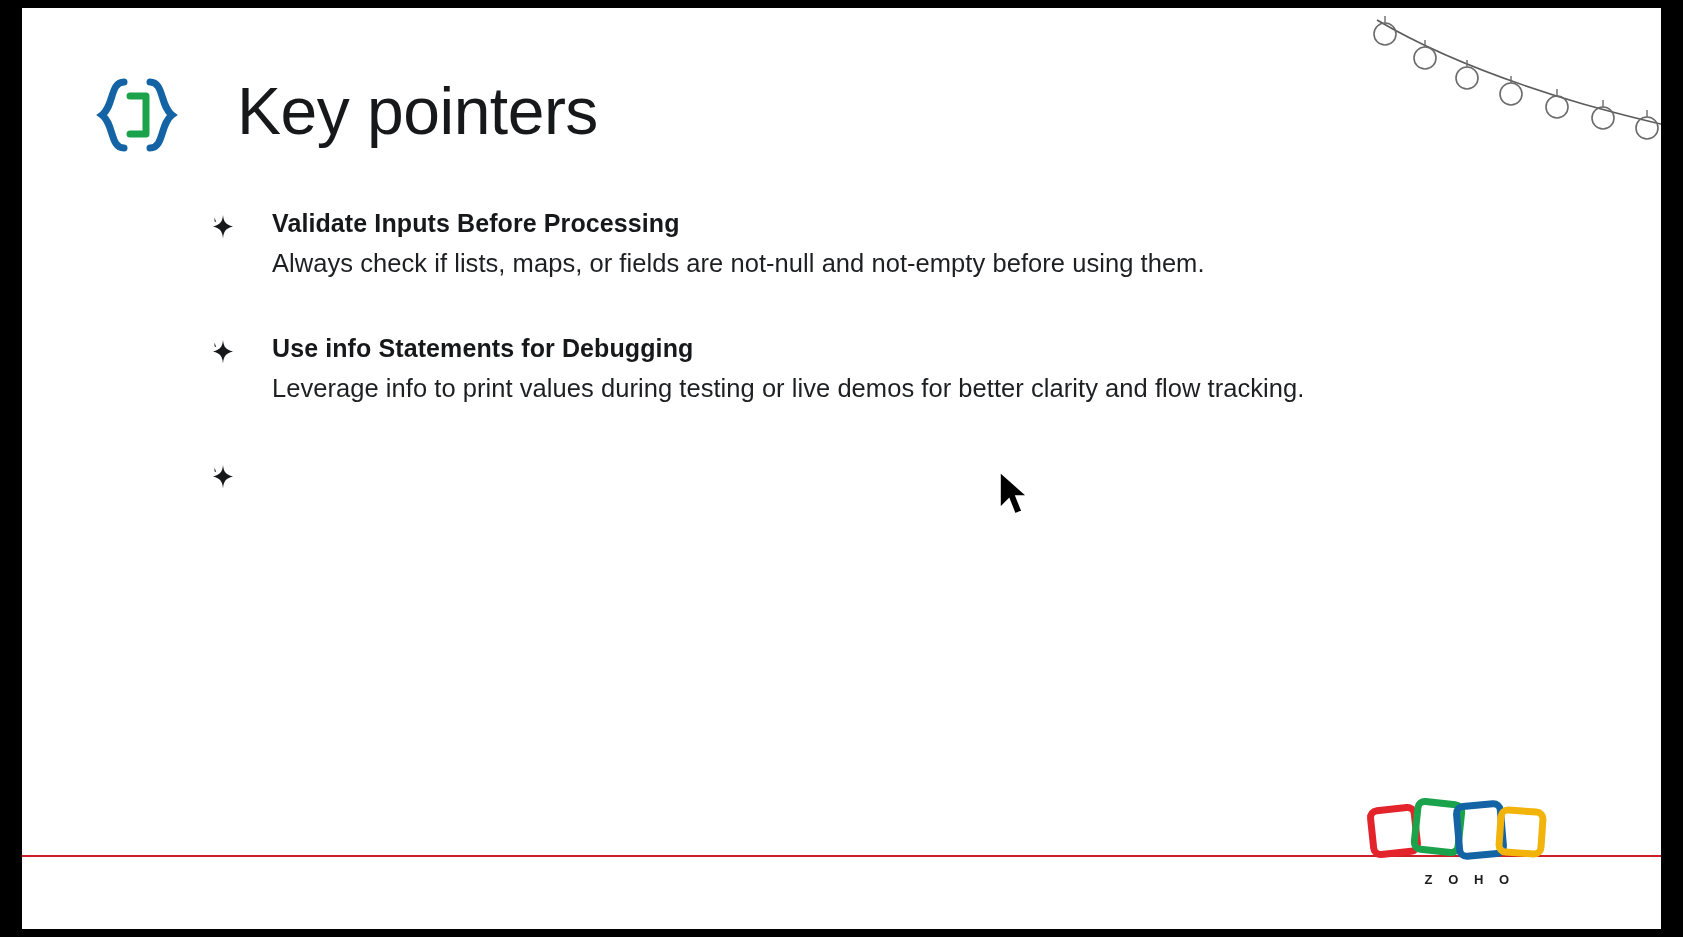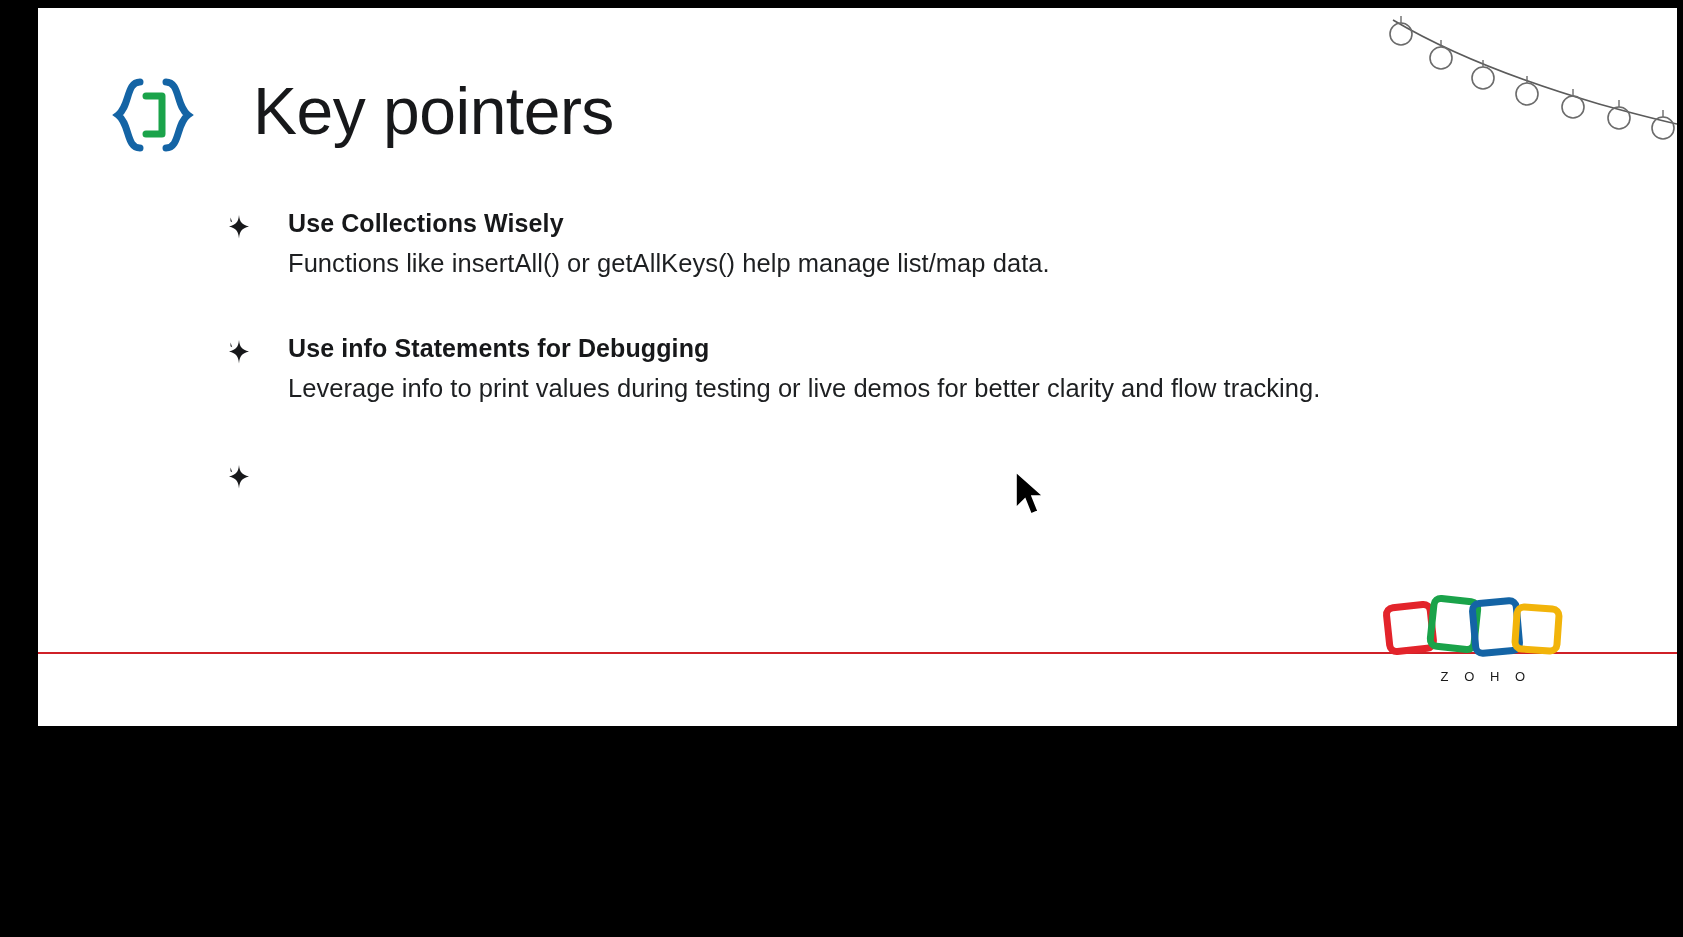--- a/index.html
+++ b/index.html
@@ -8,24 +8,24 @@
     background: #000000;
   }
   body {
     width: 1683px;
     height: 937px;
     overflow: hidden;
     font-family: "Liberation Sans", sans-serif;
   }
   #slide-frame {
     position: absolute;
-    left: 38px;
+    left: 22px;
     top: 8px;
     width: 1639px;
-    height: 718px;
+    height: 921px;
     background: #ffffff;
     overflow: hidden;
   }
 
   
   #logo-mark {
     position: absolute;
     left: 72px;
     top: 68px;
     width: 86px;
@@ -104,21 +104,21 @@
     bottom: 42px;
     width: 185px;
     height: 92px;
   }
   #zoho-wordmark {
     position: absolute;
     right: 146px;
     bottom: 42px;
     font-size: 13px;
     letter-spacing: 6px;
-    font-weight: normal;
+    font-weight: bold;
     color: #1b1b1b;
   }
 
   
   #mouse-cursor {
     position: absolute;
     left: 975px;
     top: 462px;
     width: 34px;
     height: 48px;
@@ -159,31 +159,31 @@
         <line x1="140" y1="75" x2="140" y2="68"></line>
         <line x1="186" y1="88" x2="186" y2="81"></line>
         <line x1="232" y1="99" x2="232" y2="92"></line>
         <line x1="276" y1="109" x2="276" y2="102"></line>
       </g>
     </svg>
   </div>
 
   <div id="pointer-list">
 
-
     <div class="pointer-item">
       <span class="sparkle-icon">
         <svg viewBox="0 0 26 26" width="26" height="26" aria-hidden="true">
           <path d="M13 1 C13.8 8 15.5 10.4 23 12.6 C15.5 14.8 13.8 17.2 13 24.4 C12.2 17.2 10.5 14.8 3 12.6 C10.5 10.4 12.2 8 13 1 Z" fill="#17181a"></path>
           <path d="M4.5 3.5 L6.2 8.2 L4.5 7.3 Z" fill="#17181a"></path>
         </svg>
       </span>
-      <div class="pointer-heading">Use Collections Wisely</div>
-      <div class="pointer-body">Functions like insertAll() or getAllKeys() help manage list/map data.</div>
+      <div class="pointer-heading">Validate Inputs Before Processing</div>
+      <div class="pointer-body">Always check if lists, maps, or fields are not-null and not-empty before using them.</div>
     </div>
+
 
     <div class="pointer-item">
       <span class="sparkle-icon">
         <svg viewBox="0 0 26 26" width="26" height="26" aria-hidden="true">
           <path d="M13 1 C13.8 8 15.5 10.4 23 12.6 C15.5 14.8 13.8 17.2 13 24.4 C12.2 17.2 10.5 14.8 3 12.6 C10.5 10.4 12.2 8 13 1 Z" fill="#17181a"></path>
           <path d="M4.5 3.5 L6.2 8.2 L4.5 7.3 Z" fill="#17181a"></path>
         </svg>
       </span>
       <div class="pointer-heading">Use info Statements for Debugging</div>
       <div class="pointer-body">Leverage info to print values during testing or live demos for better clarity and flow tracking.</div>

